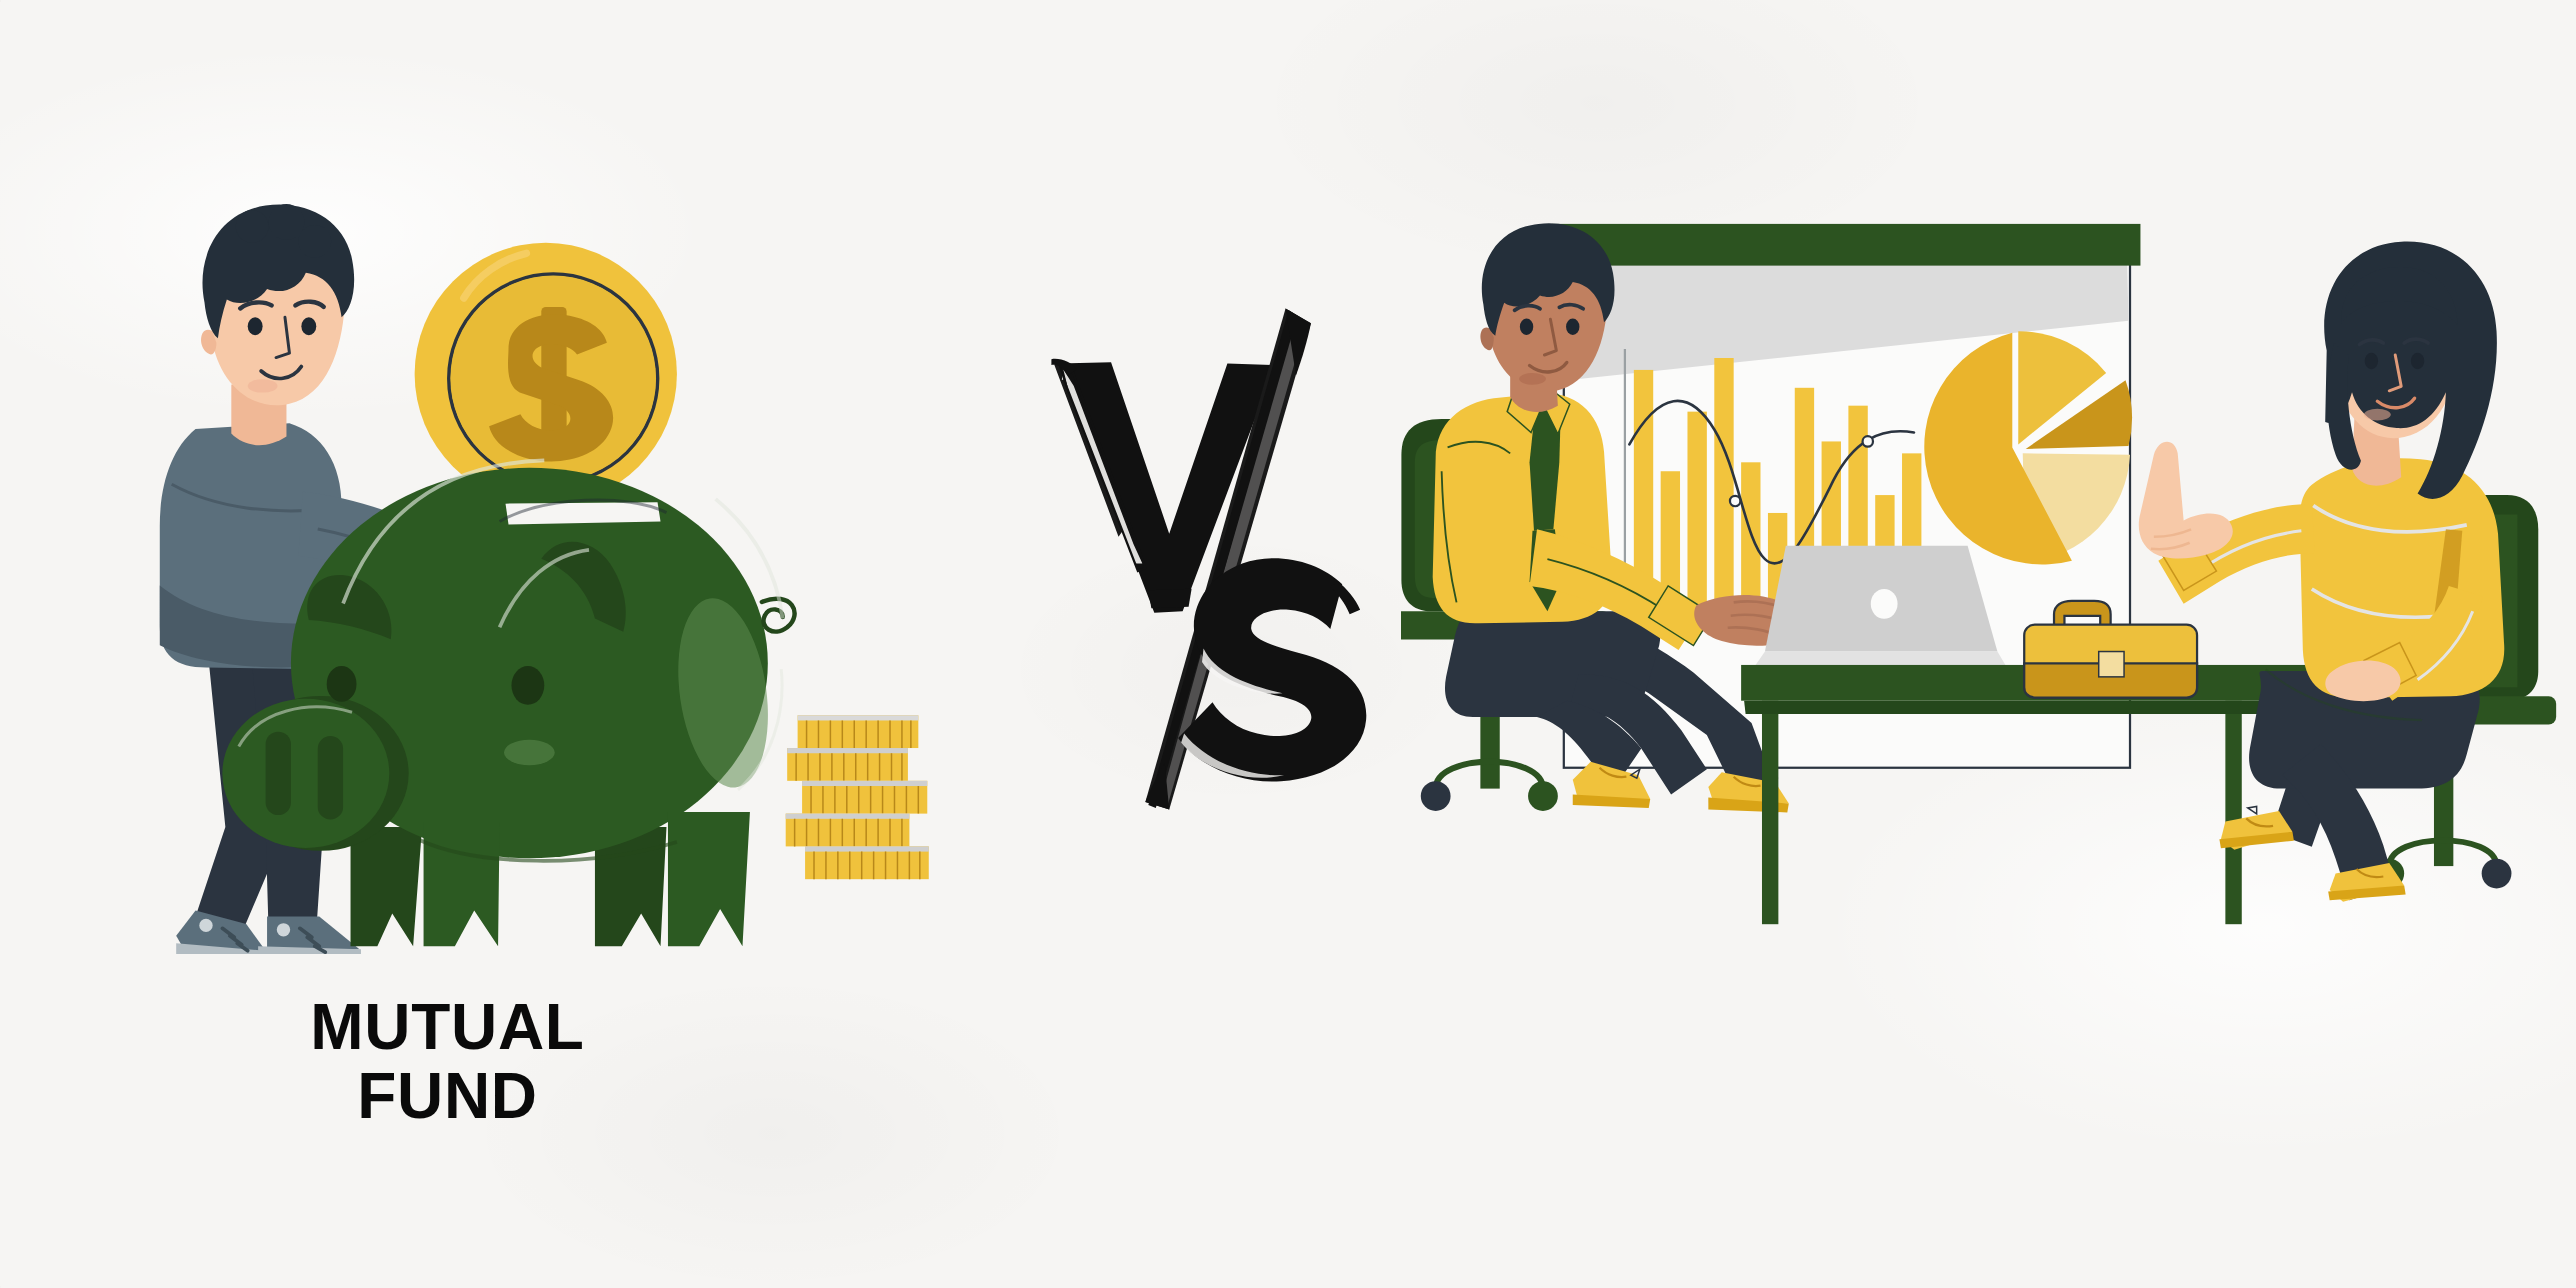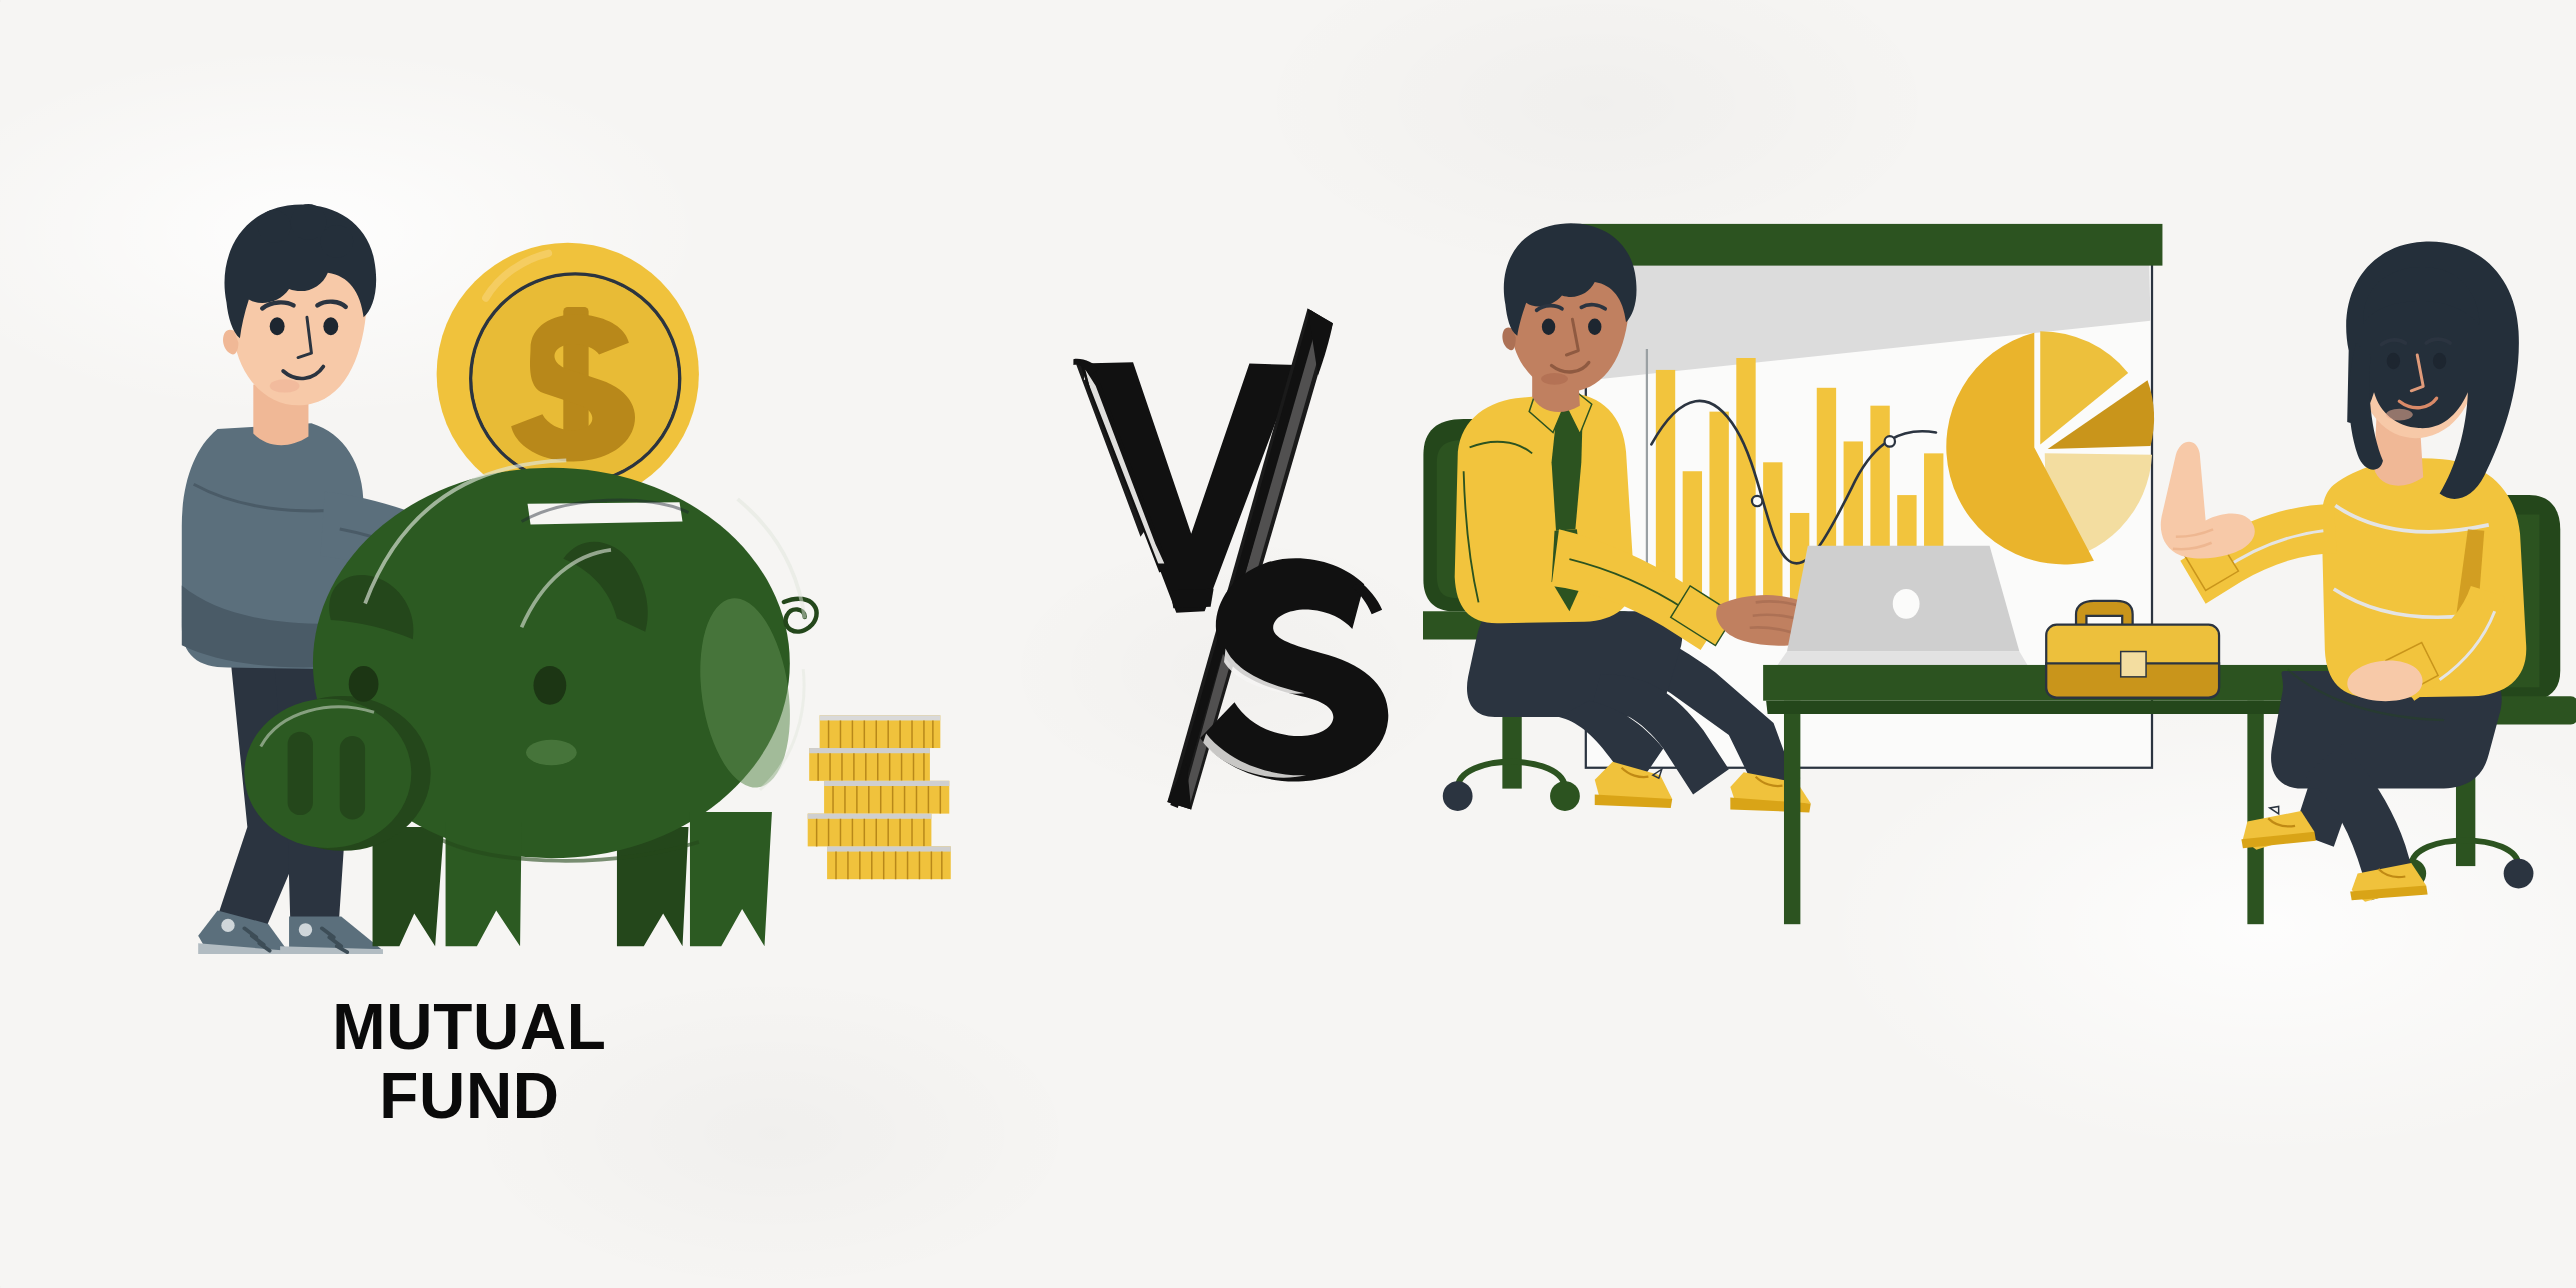--- a/index.html
+++ b/index.html
@@ -18,21 +18,21 @@
       radial-gradient(ellipse 671px 313px at 12% 18%, rgba(255,255,255,.85), rgba(0,0,0,0) 60%),
       radial-gradient(ellipse 566px 283px at 62% 8%,  rgba(0,0,0,.022), rgba(0,0,0,0) 62%),
       radial-gradient(ellipse 730px 373px at 88% 72%, rgba(255,255,255,.8), rgba(0,0,0,0) 62%),
       radial-gradient(ellipse 522px 268px at 30% 88%, rgba(0,0,0,.025), rgba(0,0,0,0) 60%),
       radial-gradient(ellipse 388px 224px at 48% 52%, rgba(0,0,0,.018), rgba(0,0,0,0) 62%),
       linear-gradient(118deg, rgba(0,0,0,.016) 0 1.5px, rgba(0,0,0,0) 1.5px 52px),
       linear-gradient(62deg,  rgba(0,0,0,.012) 0 1.5px, rgba(0,0,0,0) 1.5px 72px),
       #f6f5f3;
     pointer-events:none;
   }
-  .stage{position:absolute;inset:0;margin-left:22px;}
+  .stage{position:absolute;inset:0;}
   .panel{position:absolute;top:0;height:1288px;}
   #panel-left{left:0;width:1029px;}
   #panel-right{left:1386px;width:1190px;}
   .art{position:absolute;}
   .caption{
     position:absolute;
     text-align:center;
     color:#0a0a0a;
     font-weight:700;
     letter-spacing:0.4px;

